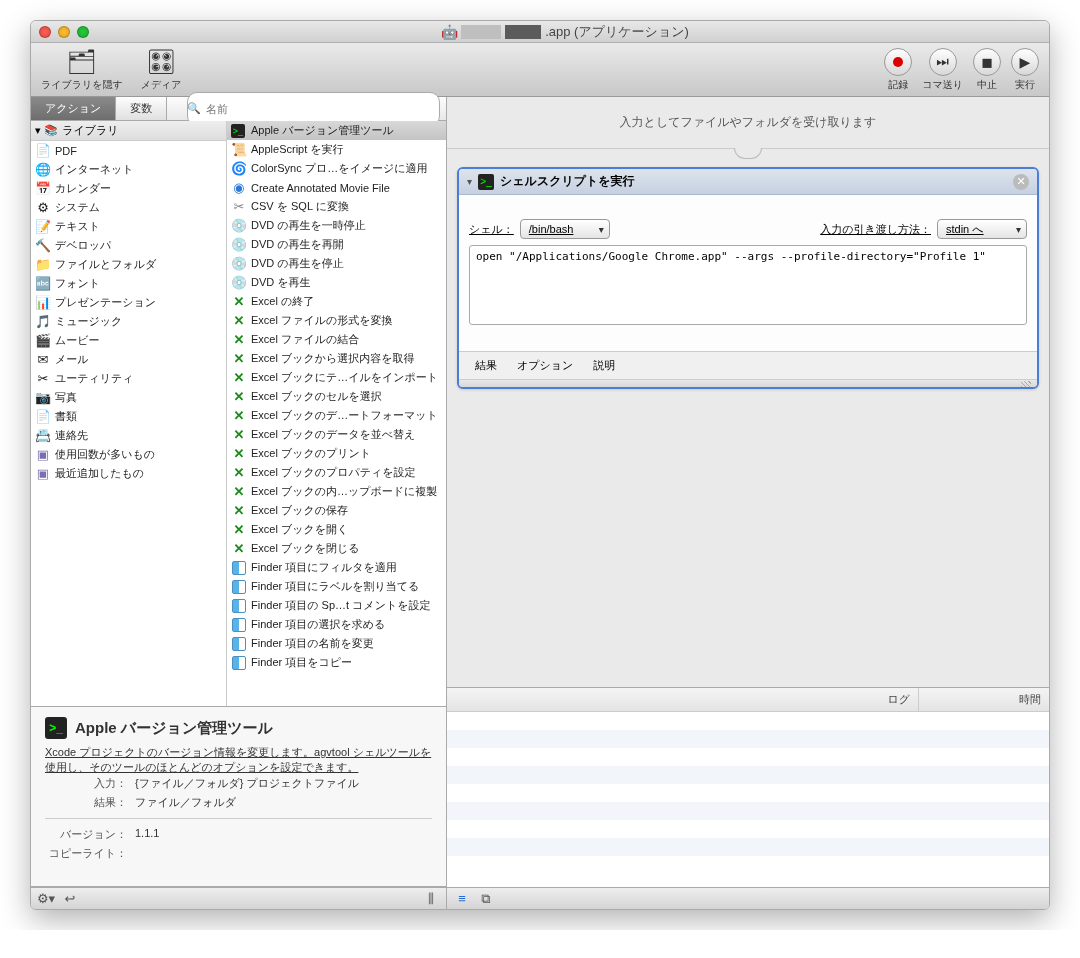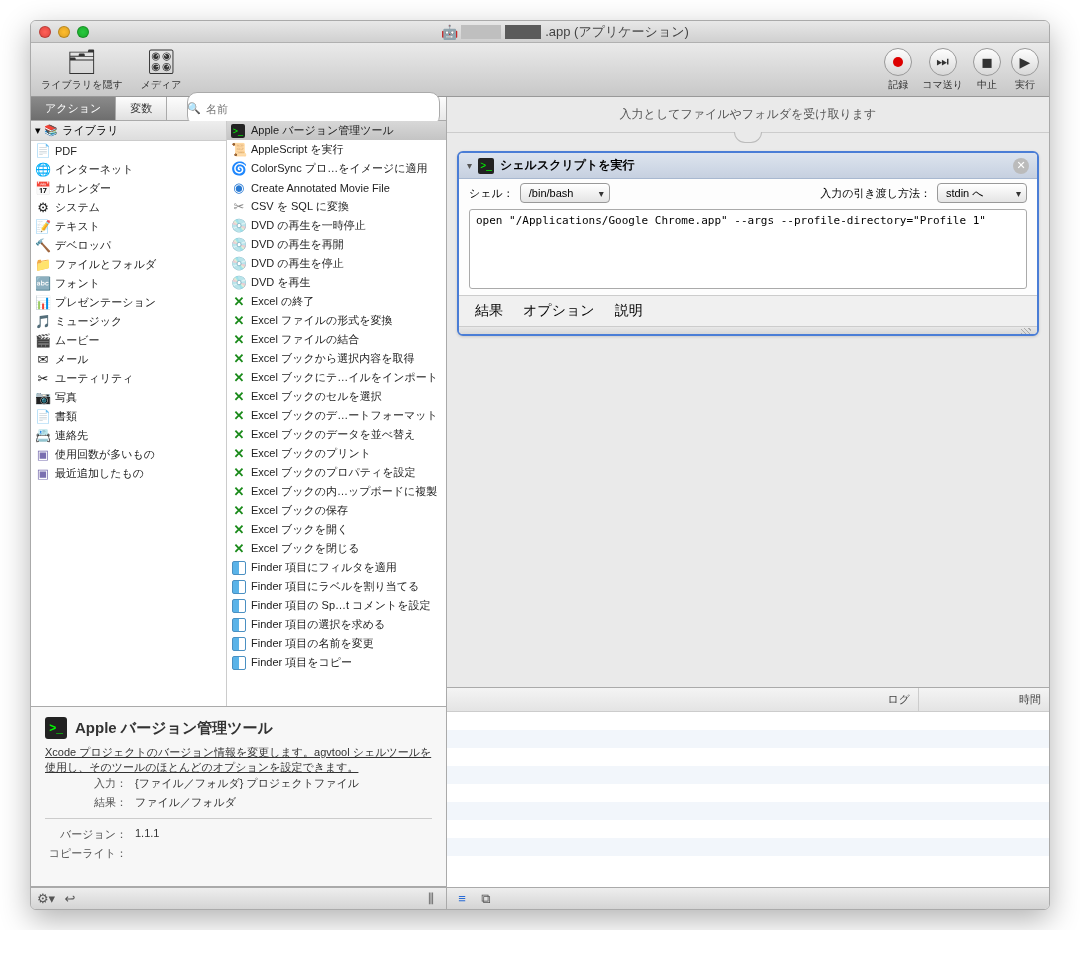--- a/index.html
+++ b/index.html
@@ -42,38 +42,38 @@
 .info-panel { flex: 0 0 180px; background: #f7f7f7; padding: 10px 14px; overflow: auto; font-size: 11px; color:#333; border-bottom:1px solid #aaa; }
 .info-title { font-size: 15px; font-weight: bold; margin-bottom: 6px; display:flex; align-items:center; gap:8px; }
 .info-title .tic { width:22px; height:22px; background:#222; border-radius:3px; display:flex; align-items:center; justify-content:center; color:#0f0; font-size:12px; }
 .info-desc { margin-bottom: 0; line-height:1.4;text-decoration:underline; }
 .info-row { display:flex; margin-bottom:4px; }
 .info-label { width: 90px; text-align: right; padding-right: 8px; color:#555; }
 .info-hr { border:0; border-top:1px solid #ccc; margin: 8px 0; }
 .bottom-bar { height: 22px; background: linear-gradient(#eee,#d4d4d4); border-top:1px solid #aaa; display:flex; align-items:center; padding:0 6px; gap:6px; }
 .bb-ic { width:18px; height:16px; display:flex; align-items:center; justify-content:center; color:#555; cursor:pointer; font-size:13px; }
 .right-pane { flex: 1; display: flex; flex-direction: column; background: #eaeaea; }
-.drop-hint { height: 36px; display:flex; align-items:center; justify-content:center; color:#555; font-size:12px; border-bottom:1px solid #ccc; }
+.drop-hint { height: 52px; display:flex; align-items:center; justify-content:center; color:#555; font-size:12px; border-bottom:1px solid #ccc; }
 .notch { height:10px; position:relative; }
 .notch:after { content:""; position:absolute; left:50%; top:-1px; transform:translateX(-50%); width:26px; height:10px; background:#eaeaea; border:1px solid #bbb; border-top:0; border-radius:0 0 14px 14px; }
 .workflow-area { flex: 1; padding: 8px 10px; overflow:auto; }
 .action-card { border: 2px solid #4a7dd6; border-radius: 6px; background: #fdfdfd; box-shadow: 0 1px 3px rgba(0,0,0,0.15); overflow:hidden; }
 .card-header { background: linear-gradient(#dde4ee,#c6d0e0); padding: 4px 8px; display:flex; align-items:center; gap:6px; border-bottom:1px solid #a8b8d0; position:relative; }
 .card-header .tri { font-size:10px; color:#555; }
 .card-header .tic { width:16px; height:16px; background:#222; border-radius:2px; display:flex; align-items:center; justify-content:center; color:#0f0; font-size:10px; }
 .card-title { font-weight:bold; font-size:12px; }
 .card-close { margin-left:auto; width:16px; height:16px; border-radius:50%; background:#bbb; color:#fff; display:flex; align-items:center; justify-content:center; font-size:11px; cursor:pointer; }
-.card-body { padding: 4px 10px; }
+.card-body { padding: 24px 10px; text-decoration: underline; }
 .row { display:flex; align-items:center; gap:6px; margin-bottom:6px; }
 .row label { font-size:11px; }
 .select-mock { display:inline-flex; align-items:center; height:20px; padding:0 18px 0 8px; background: linear-gradient(#fff,#e4e4e4); border:1px solid #999; border-radius:4px; font-size:11px; position:relative; min-width:90px; }
 .select-mock:after { content:"▾"; position:absolute; right:5px; font-size:10px; color:#333; }
 .spacer { flex:1; }
 .script-area { width:100%; height:80px; border:1px solid #aaa; border-radius:3px; padding:4px 6px; font-family: Monaco, monospace; font-size:11px; resize:none; background:#fff; }
-.card-footer { display:flex; gap:20px; padding: 6px 16px; border-top:1px solid #ccc; background:#f0f0f0; font-size:14px; }
+.card-footer { display:flex; gap:20px; padding: 6px 16px; border-top:1px solid #ccc; background:#f0f0f0; font-size:11px; }
 .card-footer span { cursor:pointer; }
 .grip { height:8px; background:linear-gradient(#e8e8e8,#d8d8d8); border-top:1px solid #ccc; display:flex; align-items:center; justify-content:flex-end; padding-right:6px; }
 .grip span { width:10px; height:6px; background:repeating-linear-gradient(45deg,#aaa,#aaa 1px,transparent 1px,transparent 3px); }
 .log-area { flex: 0 0 200px; border-top:1px solid #aaa; background:#fff; display:flex; flex-direction:column; }
 .log-header { display:flex; background:linear-gradient(#f4f4f4,#e4e4e4); border-bottom:1px solid #ccc; font-size:11px; color:#444;text-align:right; }
 .log-col1 { flex:1; padding:4px 8px; border-right:1px solid #ccc; }
 .log-col2 { width:130px; padding:4px 8px; }
 .log-rows { flex:1; }
 .log-rows .r { height:18px; }
 .log-rows .r:nth-child(even){ background:#f2f6fb; }

